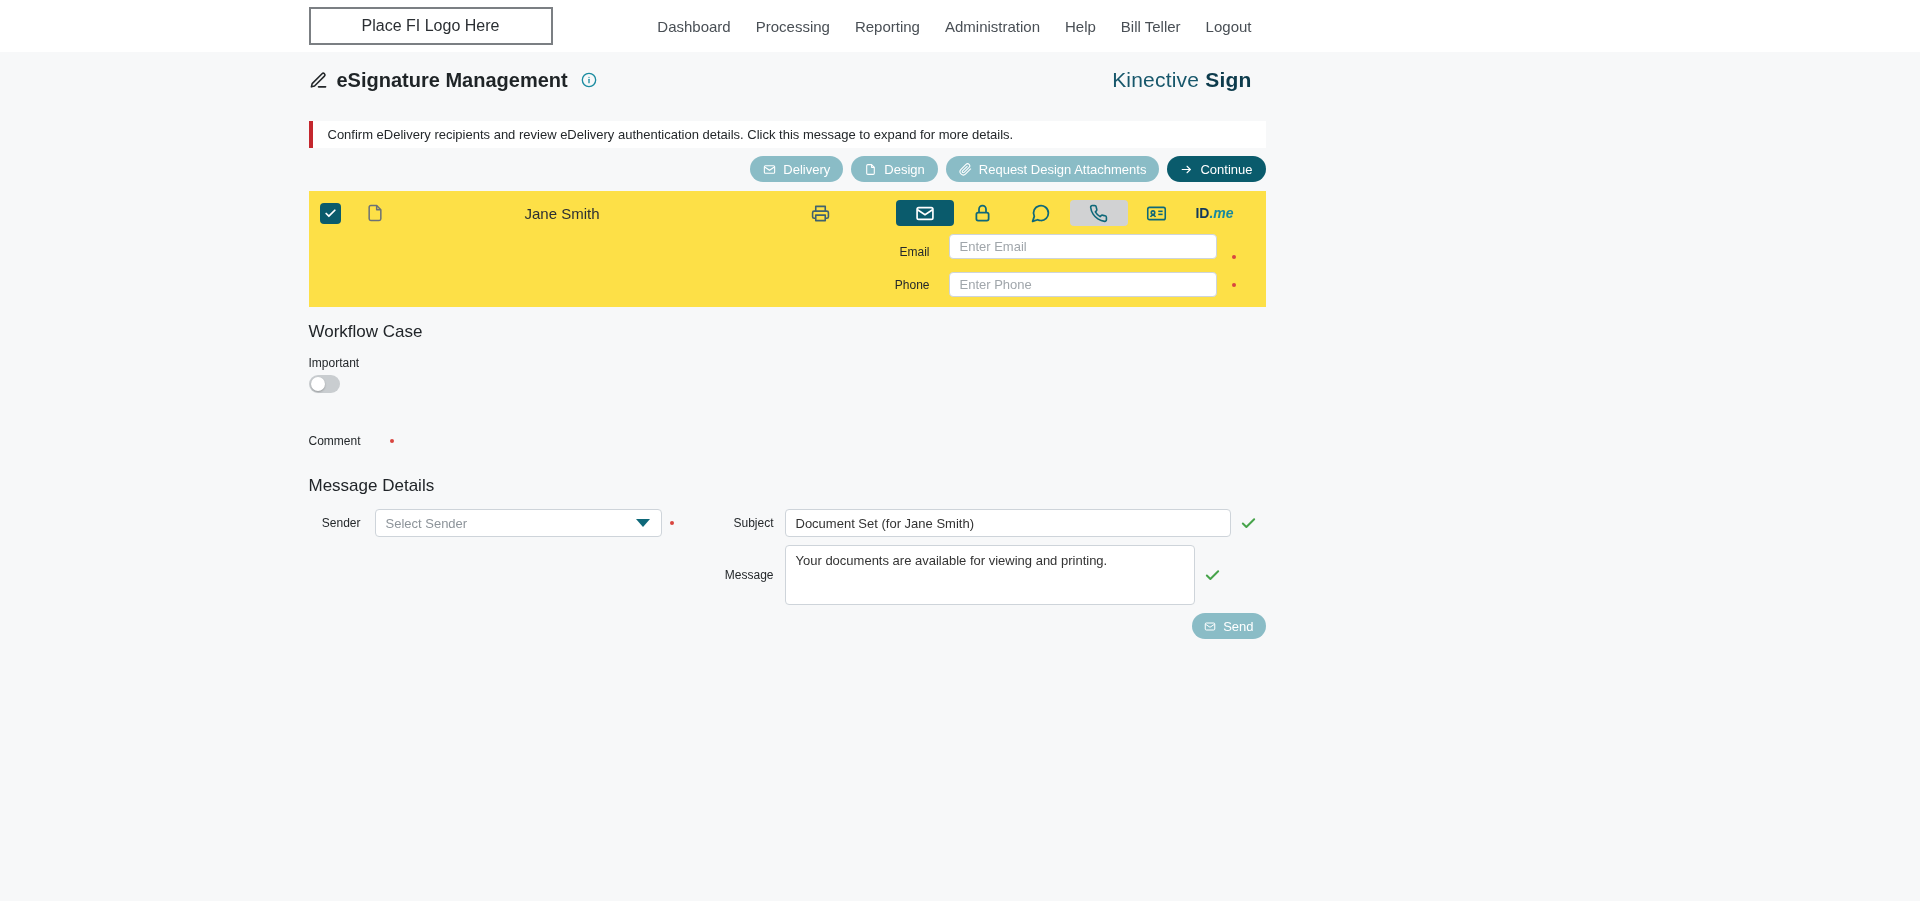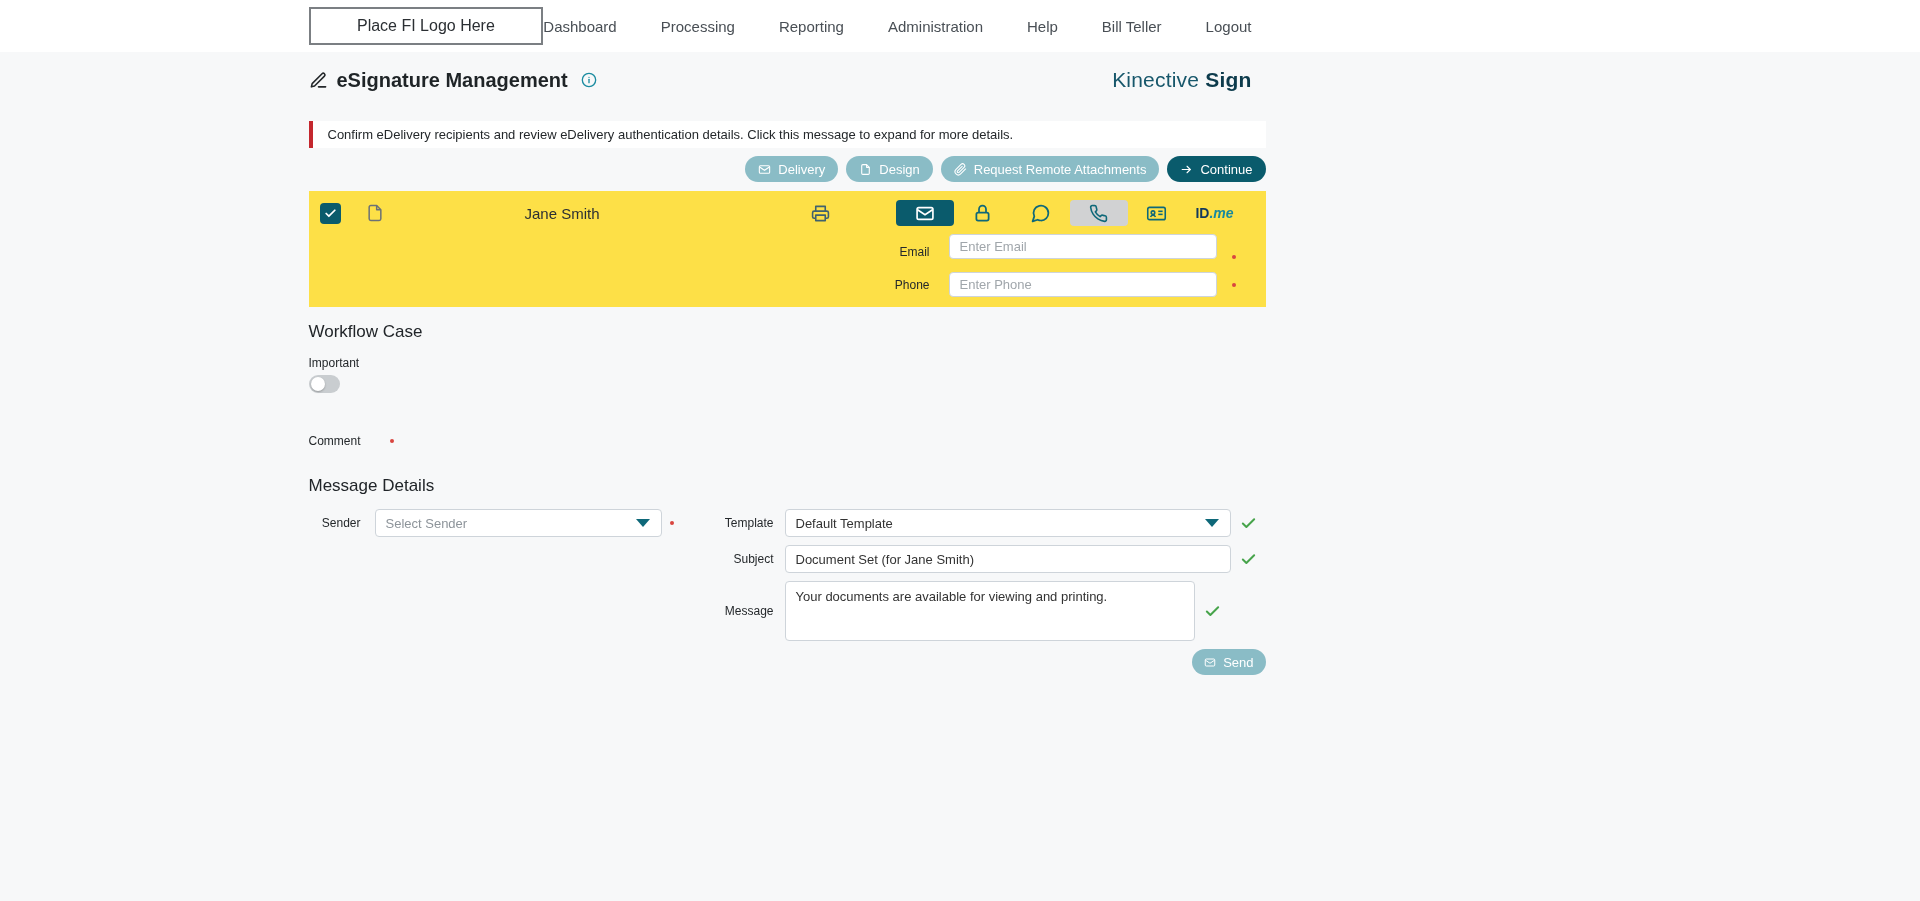--- a/index.html
+++ b/index.html
@@ -14,21 +14,21 @@
   
   .navbar { background: #ffffff; height: 52px; }
   .shell { width: 1568px; padding-left: 6px; }
   .container { width: 957px; margin: 0 auto; }
   .nav-inner { height: 52px; display: flex; align-items: center; justify-content: space-between; }
   .logo-box {
     width: 244px; height: 38px; border: 2px solid #7b7f83;
     display: flex; align-items: center; justify-content: center;
     font-size: 16px; color: #2b2f33; background: #fff;
   }
-  .nav-links { display: flex; align-items: center; gap: 44px; padding-right: 14px; }
+  .nav-links { display: flex; align-items: center; gap: 25px; padding-right: 14px; }
   .nav-links a { text-decoration: none; color: #494f55; font-size: 15px; cursor: pointer; white-space: nowrap; }
 
   
   .page { padding-bottom: 120px; }
 
   .title-row { display: flex; align-items: center; justify-content: space-between; margin-top: 16px; }
   .title-left { display: flex; align-items: center; }
   .icon { display: inline-flex; align-items: center; justify-content: center; }
   .icon svg { width: 100%; height: 100%; }
   .pen-ic { width: 19px; height: 19px; color: #24282b; margin-right: 9px; }
@@ -217,21 +217,21 @@
             </svg>
         </span>
         <span>Design</span>
       </button>
       <button class="btn btn-muted">
         <span class="icon">
           <svg viewBox="0 0 24 24" fill="none" stroke="currentColor" stroke-width="2" stroke-linecap="round" stroke-linejoin="round">
               <path d="M21.44 11.05l-9.19 9.19a6 6 0 0 1-8.49-8.49l9.19-9.19a4 4 0 0 1 5.66 5.66l-9.2 9.19a2 2 0 0 1-2.83-2.83l8.49-8.48"></path>
             </svg>
         </span>
-        <span>Request Remote Attachments</span>
+        <span>Request Design Attachments</span>
       </button>
       <button class="btn btn-primary">
         <span class="icon">
           <svg viewBox="0 0 24 24" fill="none" stroke="currentColor" stroke-width="2" stroke-linecap="round" stroke-linejoin="round">
               <path d="M4 12h15"></path>
               <path d="M13 6l6 6-6 6"></path>
             </svg>
         </span>
         <span>Continue</span>
       </button>
@@ -344,34 +344,20 @@
         <div class="select select-sender">
           <span class="select-value is-placeholder">Select Sender</span>
           <span class="caret"></span>
         </div>
         <span class="suffix-sm">
             <span class="req-dot"></span>
           </span>
       </div>
 
       <div class="md-right">
-        <div class="form-row">
-          <div class="label-col-r">Template</div>
-          <div class="select select-wide">
-            <span class="select-value">Default Template</span>
-            <span class="caret"></span>
-          </div>
-          <span class="suffix-col">
-            <span class="icon check-ic">
-              <svg viewBox="0 0 24 24" fill="none" stroke="currentColor" stroke-width="2.8" stroke-linecap="round" stroke-linejoin="round">
-                  <path d="M20 6L9 17l-5-5"></path>
-                </svg>
-            </span>
-          </span>
-        </div>
 
         <div class="form-row">
           <div class="label-col-r">Subject</div>
           <input type="text" class="text-input" value="Document Set (for Jane Smith)" style="">
           <span class="suffix-col">
             <span class="icon check-ic">
               <svg viewBox="0 0 24 24" fill="none" stroke="currentColor" stroke-width="2.8" stroke-linecap="round" stroke-linejoin="round">
                   <path d="M20 6L9 17l-5-5"></path>
                 </svg>
             </span>

